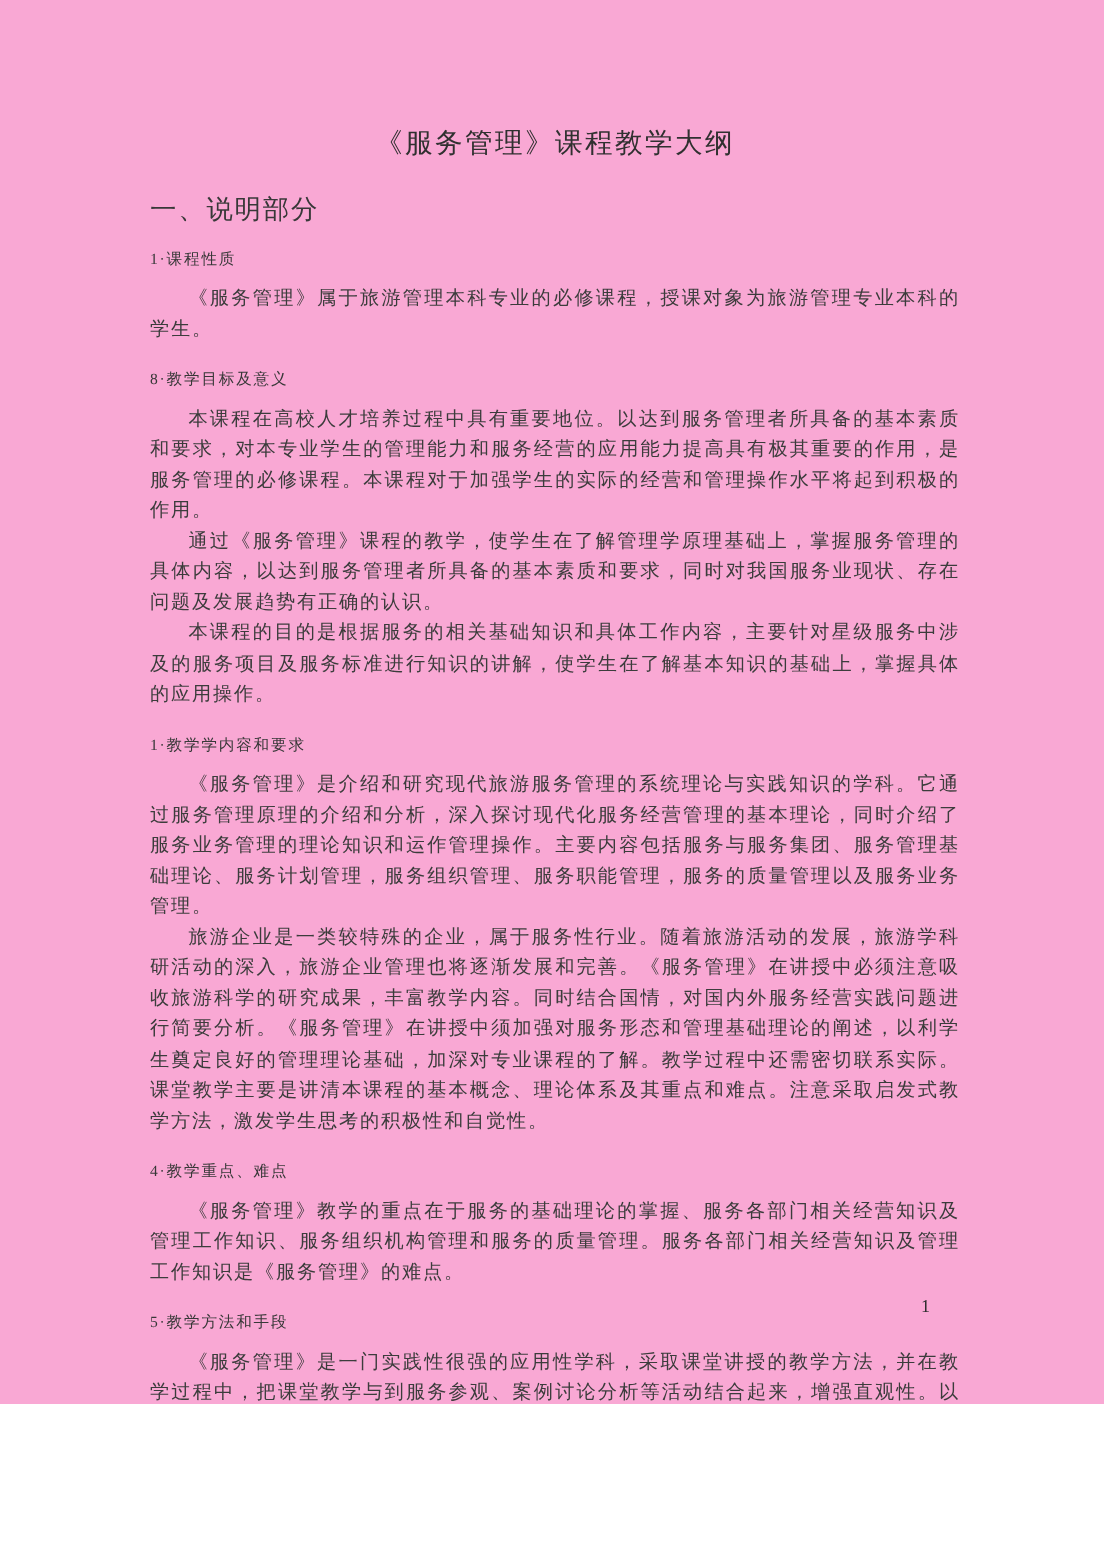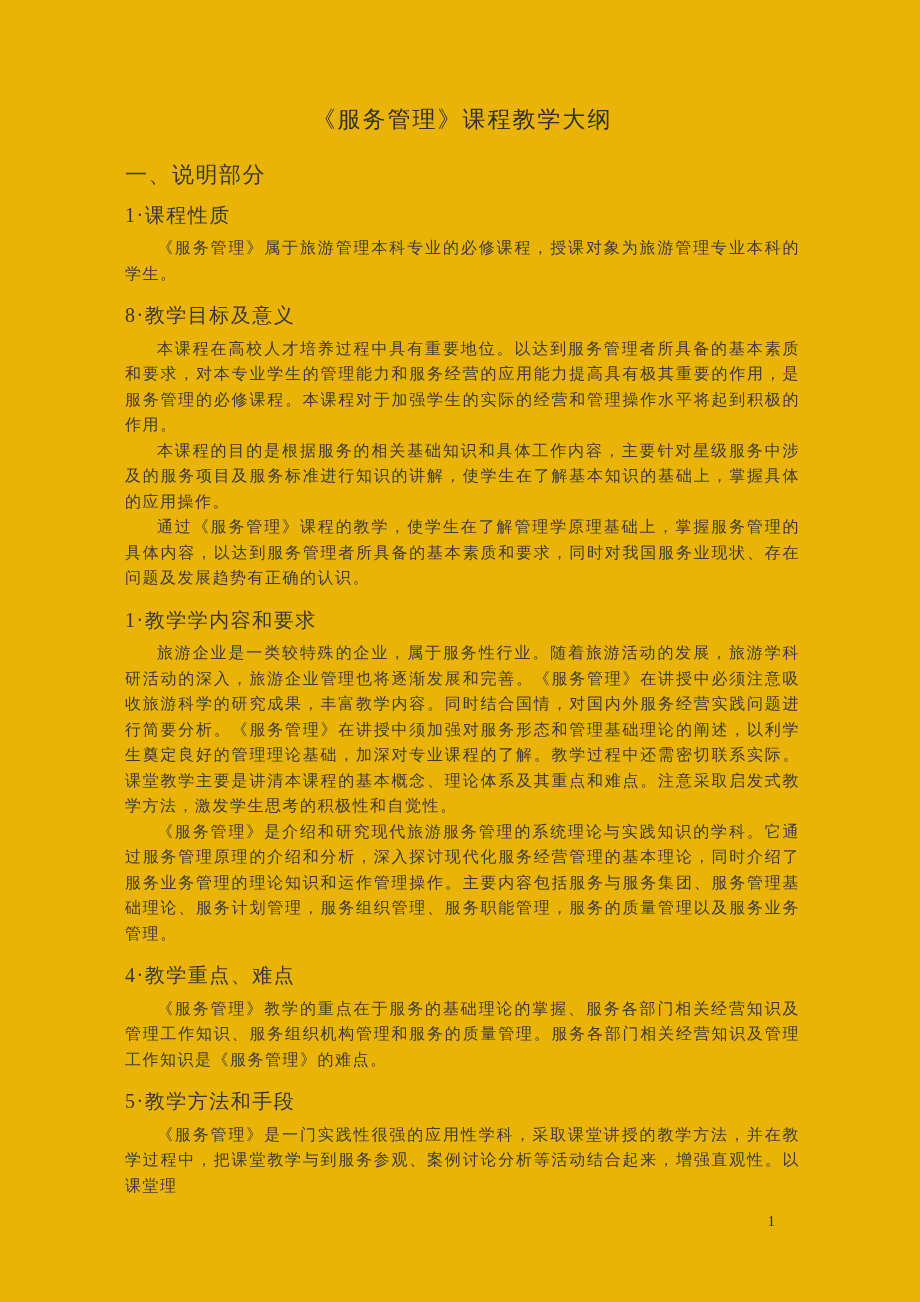--- a/index.html
+++ b/index.html
@@ -3,23 +3,23 @@
 <meta charset="utf-8">
 <style>
   html, body {
     margin: 0;
     padding: 0;
     background: #ffffff;
   }
   .page {
     position: relative;
     width: 920px;
-    height: 1302px;
+    height: 1170px;
     margin: 0 auto;
-    background: #eab308;
+    background: #f9a8d4;
     box-sizing: border-box;
     padding: 104px 120px 0 125px;
     color: #3c3c3c;
     font-family: "Liberation Serif", "DejaVu Serif", serif;
     font-size: 16px;
     line-height: 25.5px;
     letter-spacing: 1.5px;
   }
   .doc-title {
     font-size: 23px;
@@ -36,21 +36,21 @@
   .section-heading {
     font-size: 22px;
     font-weight: normal;
     margin: 25px 0 0 0;
     color: #383838;
   }
   .subsection {
     margin-top: 15px;
   }
   .sub-heading {
-    font-size: 20px;
+    font-size: 13px;
     font-weight: normal;
     margin: 0 0 9px 0;
     color: #383838;
   }
   .paragraph {
     margin: 0;
     text-indent: 2em;
     text-align: justify;
     font-family: Liberation Mono, monospace;
   }
@@ -74,28 +74,28 @@
   <h2 class="section-heading">一、说明部分</h2>
 
   <div class="subsection">
     <h3 class="sub-heading">1·课程性质</h3>
     <p class="paragraph">《服务管理》属于旅游管理本科专业的必修课程，授课对象为旅游管理专业本科的学生。</p>
   </div>
 
   <div class="subsection">
     <h3 class="sub-heading">8·教学目标及意义</h3>
     <p class="paragraph">本课程在高校人才培养过程中具有重要地位。以达到服务管理者所具备的基本素质和要求，对本专业学生的管理能力和服务经营的应用能力提高具有极其重要的作用，是服务管理的必修课程。本课程对于加强学生的实际的经营和管理操作水平将起到积极的作用。</p>
+    <p class="paragraph">通过《服务管理》课程的教学，使学生在了解管理学原理基础上，掌握服务管理的具体内容，以达到服务管理者所具备的基本素质和要求，同时对我国服务业现状、存在问题及发展趋势有正确的认识。</p>
     <p class="paragraph">本课程的目的是根据服务的相关基础知识和具体工作内容，主要针对星级服务中涉及的服务项目及服务标准进行知识的讲解，使学生在了解基本知识的基础上，掌握具体的应用操作。</p>
-    <p class="paragraph">通过《服务管理》课程的教学，使学生在了解管理学原理基础上，掌握服务管理的具体内容，以达到服务管理者所具备的基本素质和要求，同时对我国服务业现状、存在问题及发展趋势有正确的认识。</p>
   </div>
 
   <div class="subsection">
     <h3 class="sub-heading">1·教学学内容和要求</h3>
+    <p class="paragraph">《服务管理》是介绍和研究现代旅游服务管理的系统理论与实践知识的学科。它通过服务管理原理的介绍和分析，深入探讨现代化服务经营管理的基本理论，同时介绍了服务业务管理的理论知识和运作管理操作。主要内容包括服务与服务集团、服务管理基础理论、服务计划管理，服务组织管理、服务职能管理，服务的质量管理以及服务业务管理。</p>
     <p class="paragraph">旅游企业是一类较特殊的企业，属于服务性行业。随着旅游活动的发展，旅游学科研活动的深入，旅游企业管理也将逐渐发展和完善。《服务管理》在讲授中必须注意吸收旅游科学的研究成果，丰富教学内容。同时结合国情，对国内外服务经营实践问题进行简要分析。《服务管理》在讲授中须加强对服务形态和管理基础理论的阐述，以利学生奠定良好的管理理论基础，加深对专业课程的了解。教学过程中还需密切联系实际。课堂教学主要是讲清本课程的基本概念、理论体系及其重点和难点。注意采取启发式教学方法，激发学生思考的积极性和自觉性。</p>
-    <p class="paragraph">《服务管理》是介绍和研究现代旅游服务管理的系统理论与实践知识的学科。它通过服务管理原理的介绍和分析，深入探讨现代化服务经营管理的基本理论，同时介绍了服务业务管理的理论知识和运作管理操作。主要内容包括服务与服务集团、服务管理基础理论、服务计划管理，服务组织管理、服务职能管理，服务的质量管理以及服务业务管理。</p>
   </div>
 
   <div class="subsection">
     <h3 class="sub-heading">4·教学重点、难点</h3>
     <p class="paragraph">《服务管理》教学的重点在于服务的基础理论的掌握、服务各部门相关经营知识及管理工作知识、服务组织机构管理和服务的质量管理。服务各部门相关经营知识及管理工作知识是《服务管理》的难点。</p>
   </div>
 
   <div class="subsection">
     <h3 class="sub-heading">5·教学方法和手段</h3>
     <p class="paragraph">《服务管理》是一门实践性很强的应用性学科，采取课堂讲授的教学方法，并在教学过程中，把课堂教学与到服务参观、案例讨论分析等活动结合起来，增强直观性。以课堂理</p>

